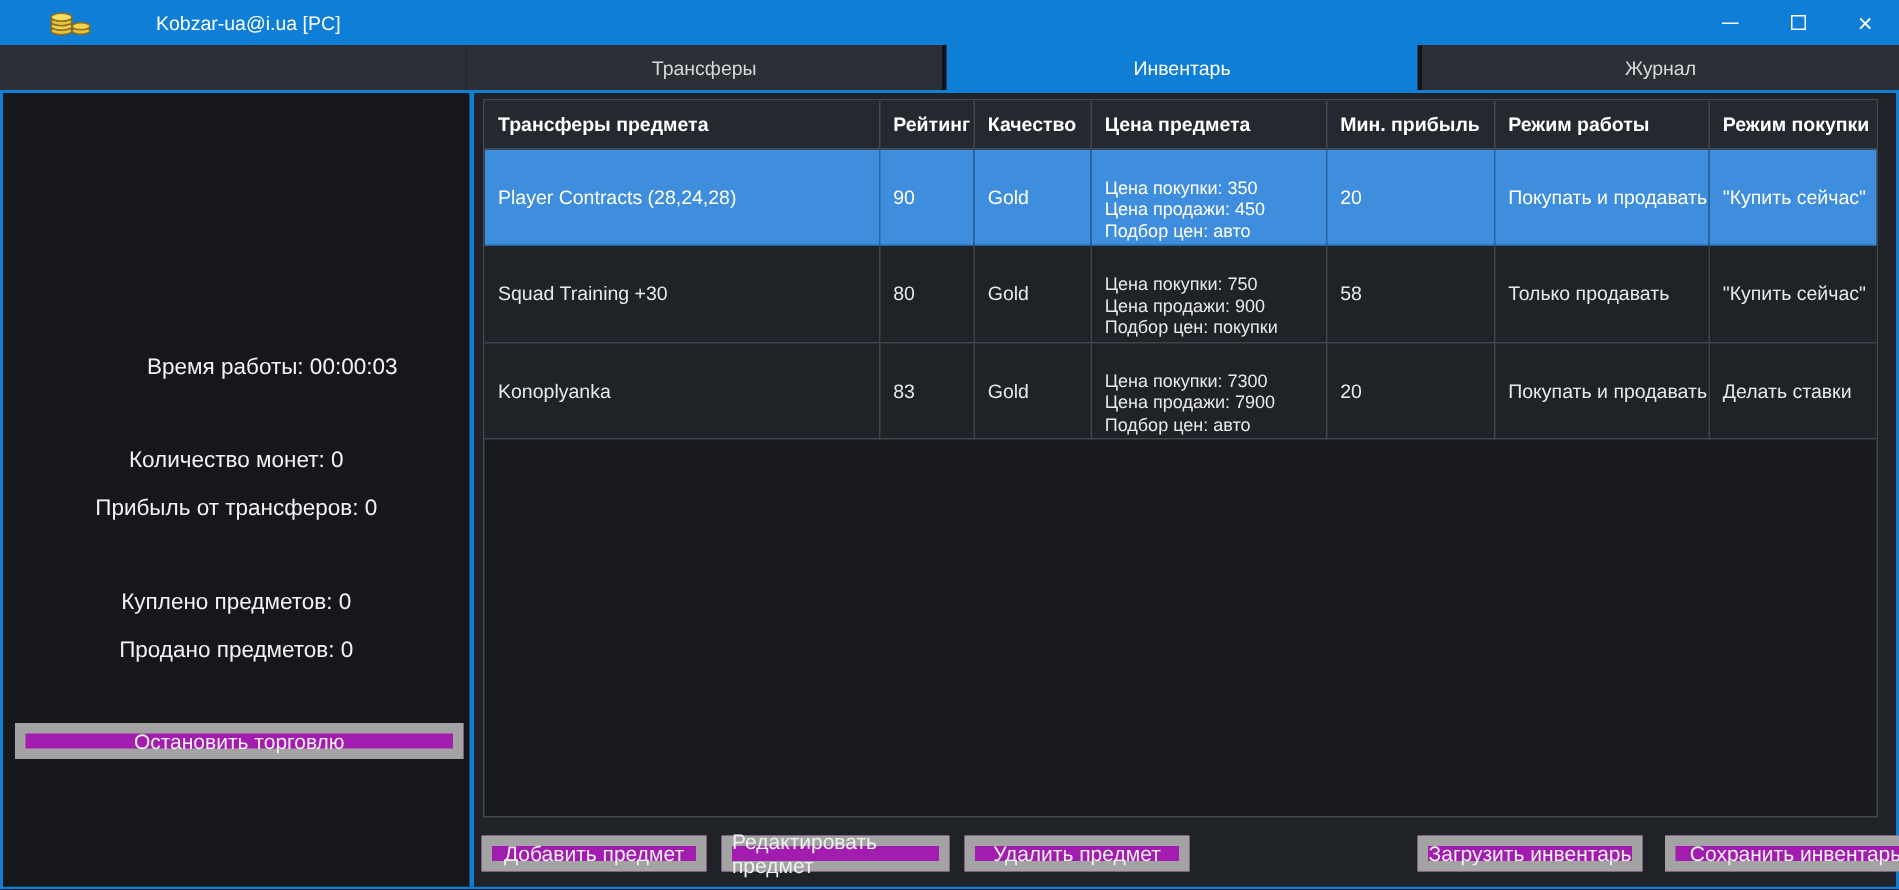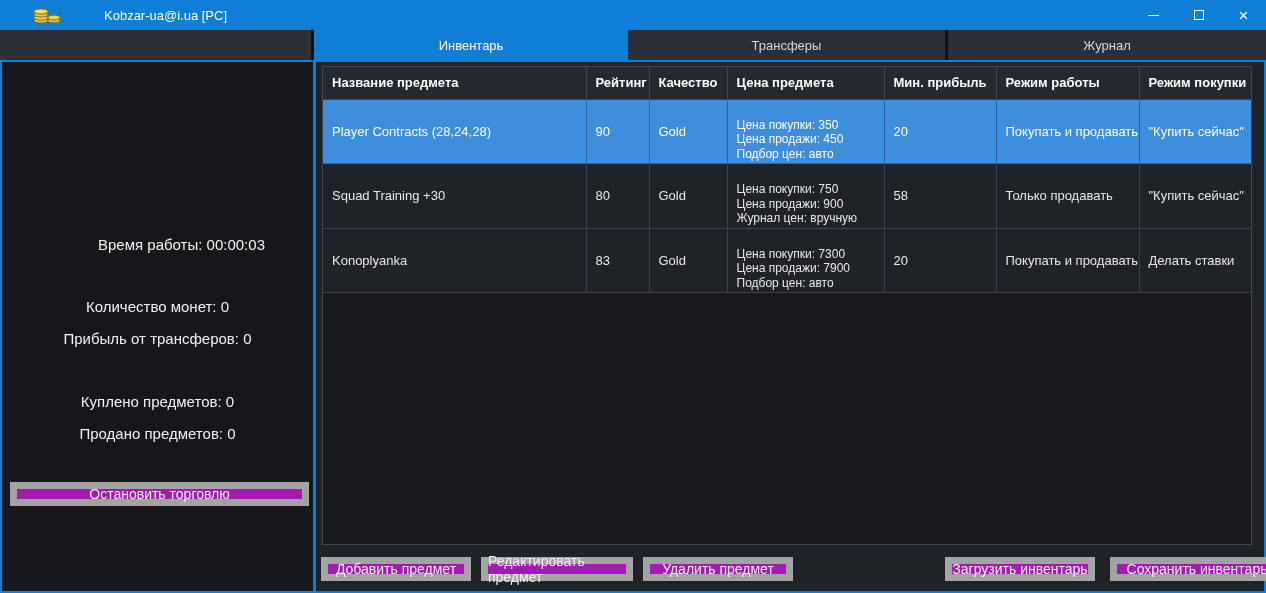--- a/index.html
+++ b/index.html
@@ -106,22 +106,22 @@
           <span class="glyph-max"></span>
         </div>
       <div class="win-btn">
           <span class="glyph-close">×</span>
         </div>
     </div>
   </div>
 
   <div class="tabstrip">
     <div class="tab-filler"></div>
+    <div class="tab tab-1">Трансферы</div>
     <div class="tab tab-2 active">Инвентарь</div>
-    <div class="tab tab-1">Трансферы</div>
     <div class="tab tab-3">Журнал</div>
   </div>
   <div class="tab-underline"></div>
 
   <div class="frame-left"></div>
   <div class="frame-right"></div>
   <div class="frame-bottom"></div>
 
   <div class="sidebar">
     <div class="stat stat-uptime">Время работы: 00:00:03</div>
@@ -140,21 +140,21 @@
           <col class="c-name">
             <col class="c-rating">
             <col class="c-quality">
             <col class="c-price">
           <col class="c-profit">
             <col class="c-work">
             <col class="c-buy">
         </colgroup>
         <thead>
           <tr>
-            <th>Название предмета</th>
+            <th>Трансферы предмета</th>
             <th>Рейтинг</th>
             <th>Качество</th>
             <th>Цена предмета</th>
             <th>Мин. прибыль</th>
             <th>Режим работы</th>
             <th>Режим покупки</th>
           </tr>
         </thead>
         <tbody>
           <tr class="sel">
@@ -170,21 +170,21 @@
             <td>Покупать и продавать</td>
             <td>"Купить сейчас"</td>
           </tr>
           <tr>
             <td>Squad Training +30</td>
             <td>80</td>
             <td>Gold</td>
             <td class="price">
               <div class="pl">Цена покупки: 750</div>
               <div class="pl">Цена продажи: 900</div>
-              <div class="pl">Журнал цен: вручную</div>
+              <div class="pl">Подбор цен: покупки</div>
             </td>
             <td>58</td>
             <td>Только продавать</td>
             <td>"Купить сейчас"</td>
           </tr>
           <tr>
             <td>Konoplyanka</td>
             <td>83</td>
             <td>Gold</td>
             <td class="price">

